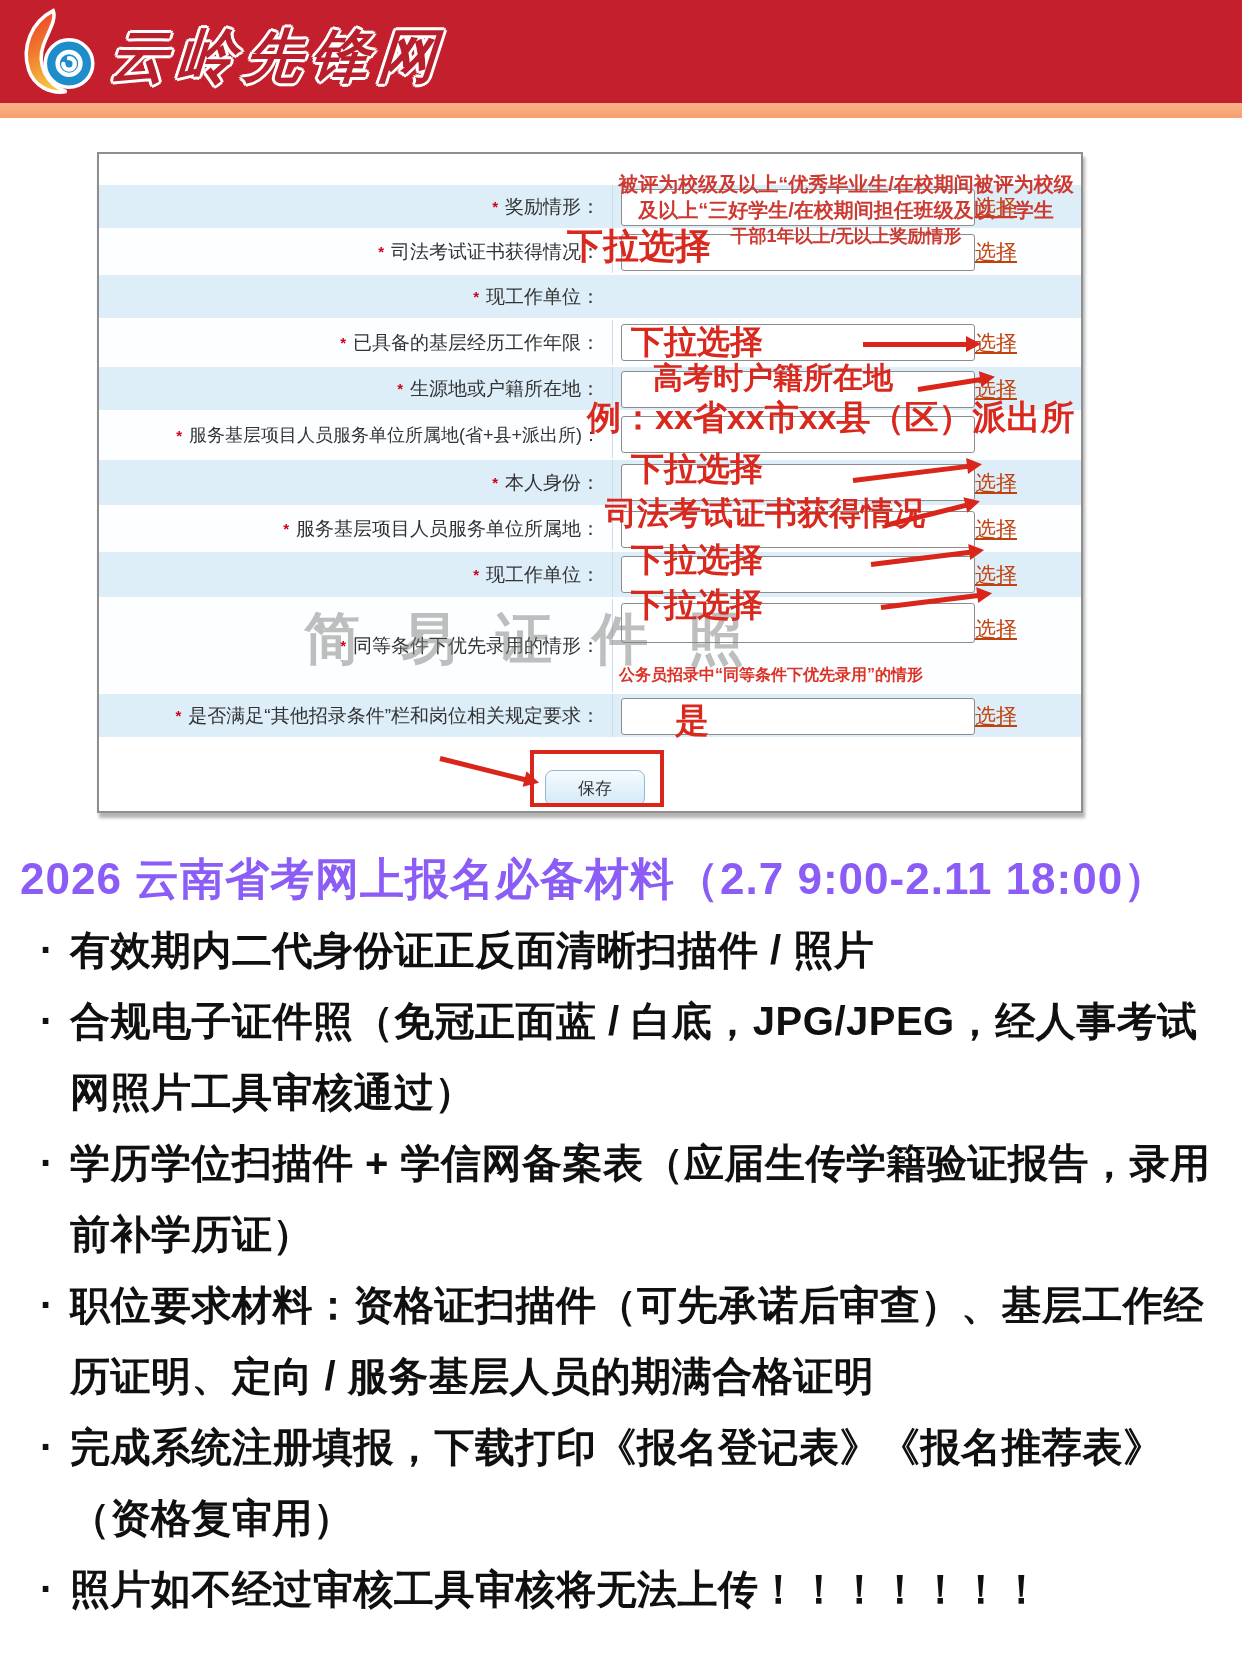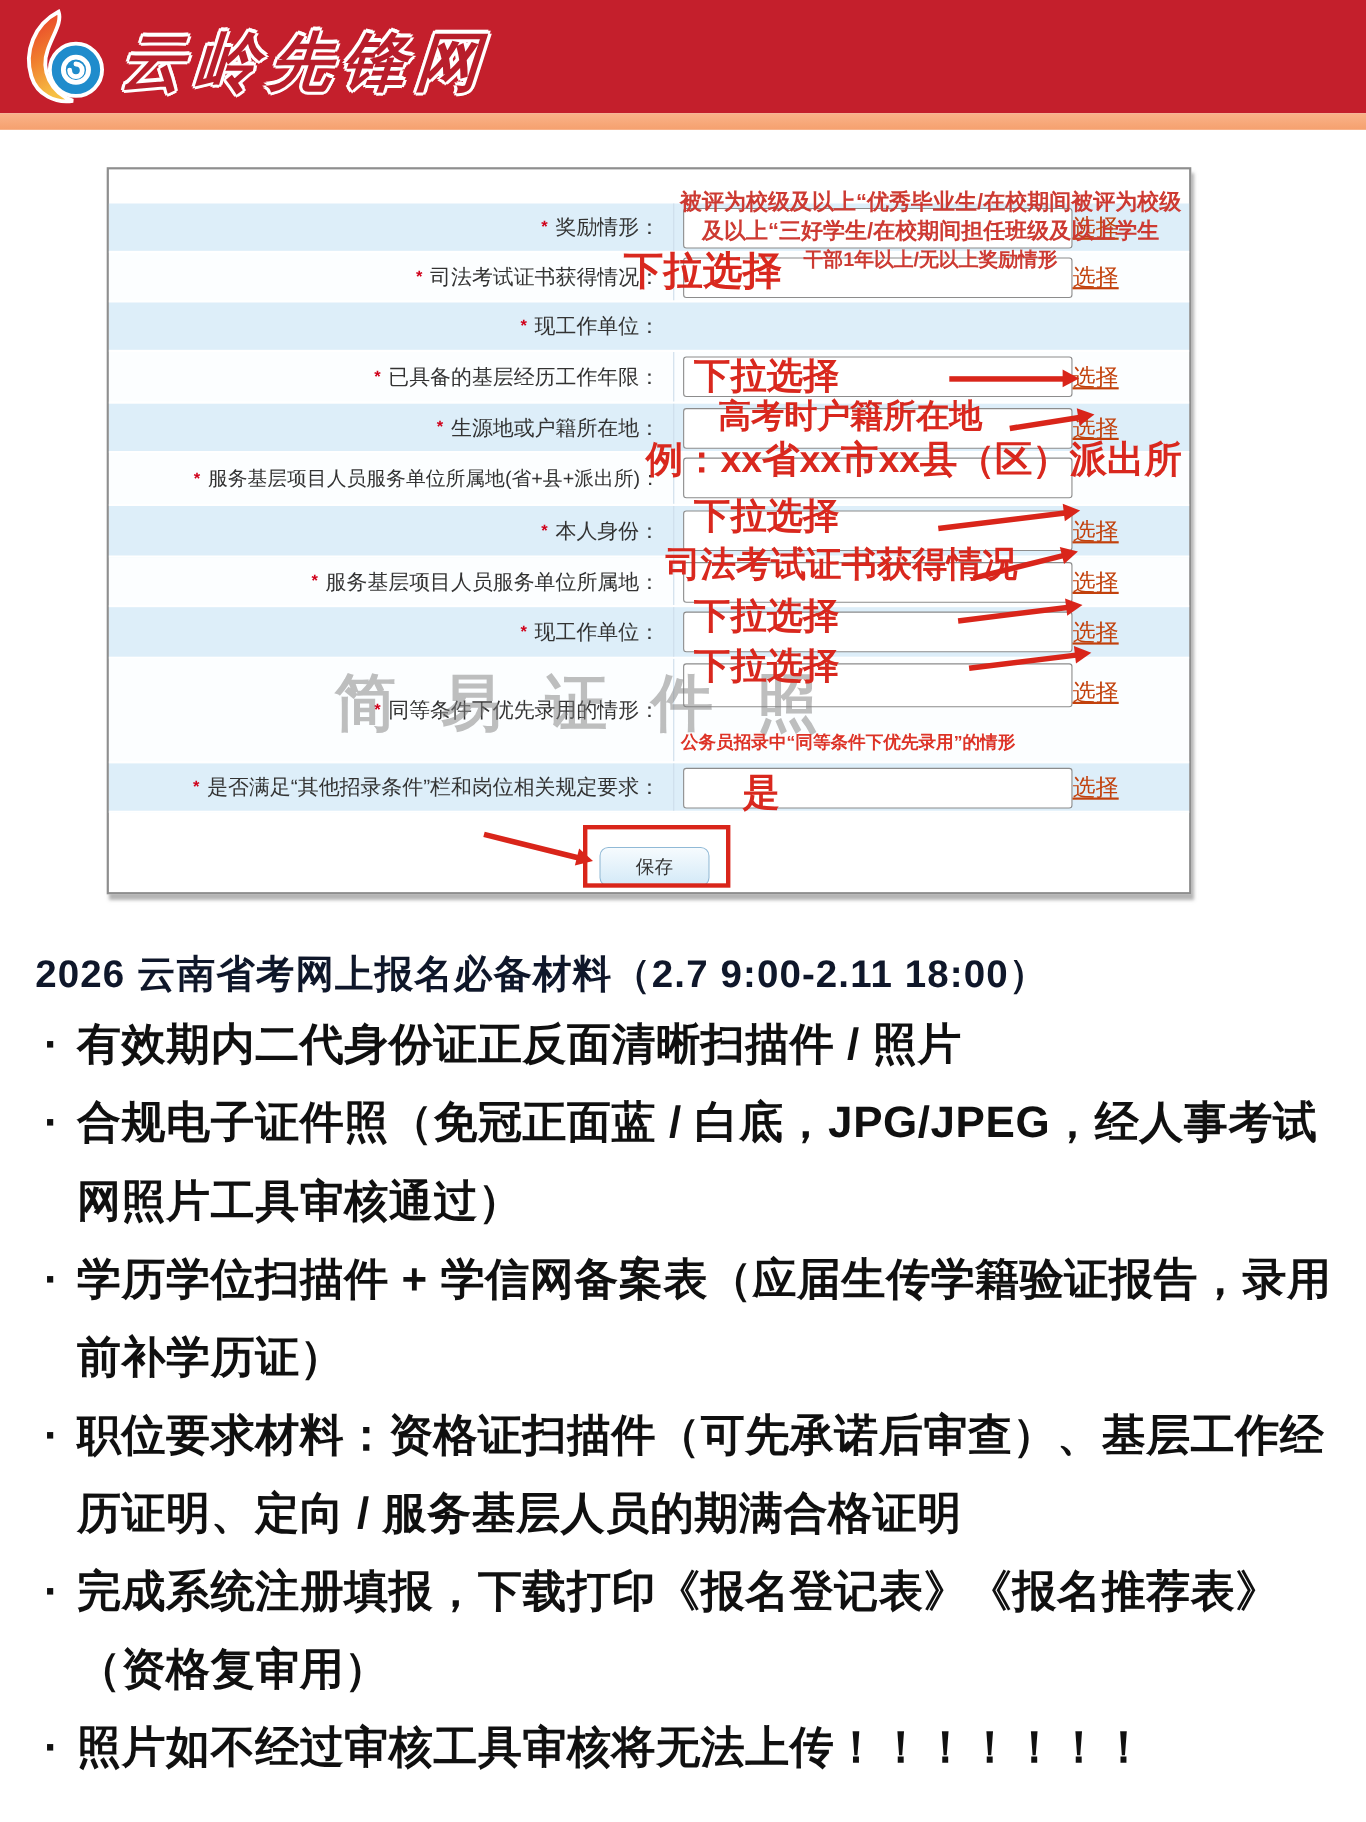--- a/index.html
+++ b/index.html
@@ -74,22 +74,22 @@
 
   
   .save-rect{position:absolute;left:431px;top:596px;width:134px;height:57px;
         border:4px solid #d9251a;z-index:6;box-sizing:border-box;}
   .save-btn{position:absolute;left:446px;top:616px;width:100px;height:36px;z-index:5;
         border:1px solid #90b9d6;border-radius:8px;background:linear-gradient(#f6fbfe,#d3e9f7);
         color:#333;font-size:17px;font-family:inherit;}
   .save-arrow{left:341px;top:602px;width:88px;transform:rotate(14deg);}
 
   
-  .title{position:absolute;left:20px;top:850px;margin:12px;font-size:35px;font-weight:700;
-        color:#0f172a;letter-spacing:1px;white-space:nowrap;}
+  .title{position:absolute;left:20px;top:850px;margin:0;font-size:44px;font-weight:700;
+        color:#8b5cf6;letter-spacing:1px;white-space:nowrap;}
   .bullets{position:absolute;left:28px;top:915px;width:1188px;font-size:40px;line-height:71px;
         color:#101010;font-weight:600;letter-spacing:.5px;}
   .bullet{margin:0;position:relative;padding-left:42px;}
   .dot{position:absolute;left:12px;top:0;}
 </style>
 </head>
 <body>
 
 <div class="page">
 

